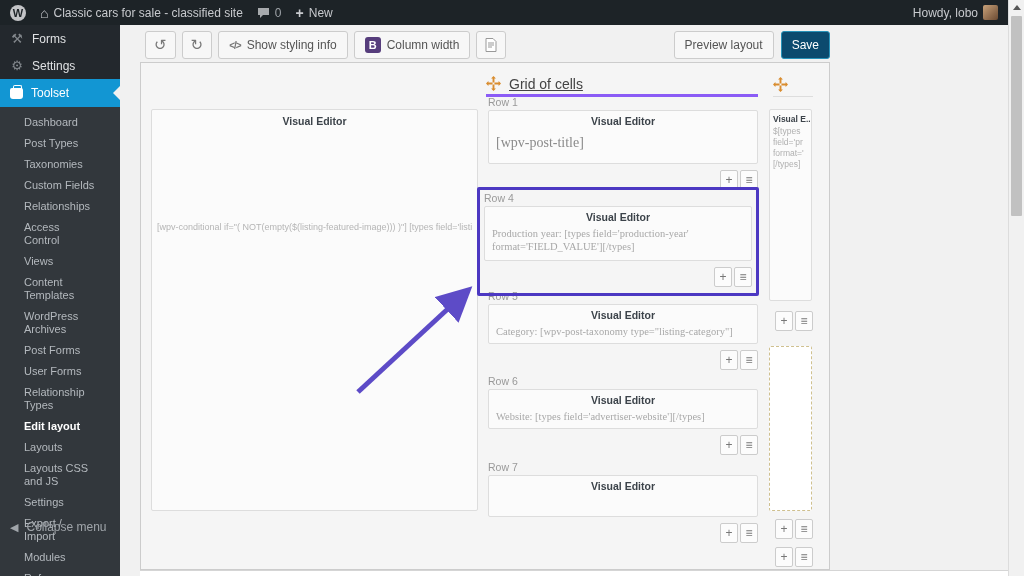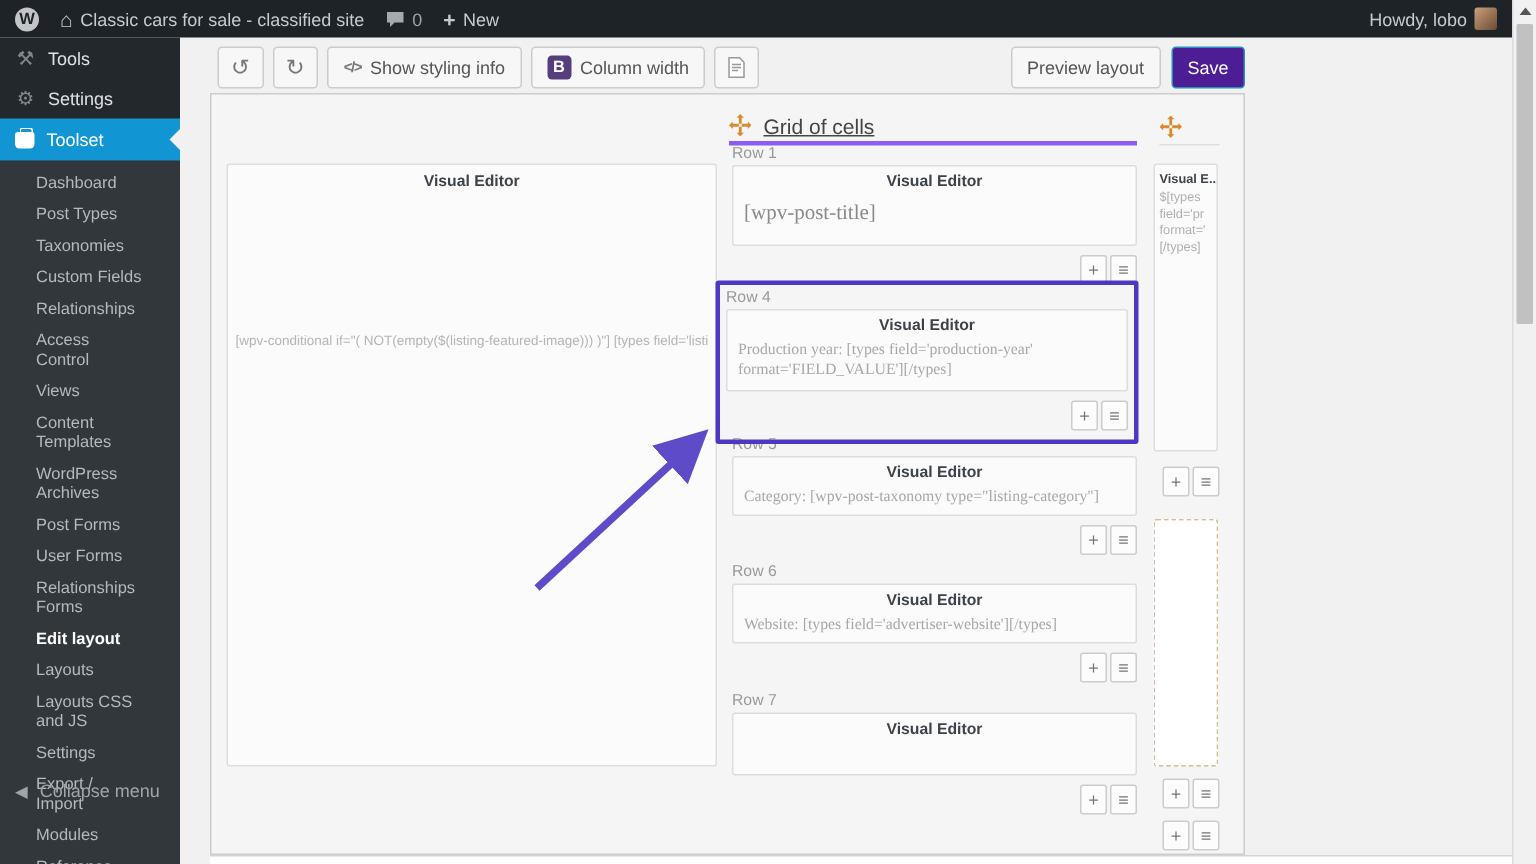--- a/index.html
+++ b/index.html
@@ -57,21 +57,21 @@
   .tbtn {
     background:#f7f7f7; border:1px solid #ccc; border-radius:3px; height:28px;
     padding:0 10px; font-size:12px; color:#555; display:flex; align-items:center; gap:6px;
     cursor:pointer; white-space:nowrap;
   }
   .tbtn.icon-only { padding:0 8px; }
   .code-glyph { font-size:10px; font-weight:bold; color:#777; letter-spacing:-1px; }
   .bs-badge { width:16px; height:16px; background:#563d7c; color:#fff; border-radius:3px; font-size:11px; font-weight:bold; text-align:center; line-height:16px; }
   .undo-glyph { font-size:15px; color:#777; }
   .toolbar-right { position:absolute; right:194px; top:31px; display:flex; gap:7px; z-index:5; }
-  .save-btn { background:#4c1d95; border:1px solid #2791b8; color:#fff; }
+  .save-btn { background:#0c4a6e; border:1px solid #2791b8; color:#fff; }
   
   .container {
     position:absolute; left:140px; top:62px; width:690px; height:508px;
     background:#f5f5f5; border:1px solid #ccc; z-index:1;
   }
   .bottom-strip { position:absolute; left:140px; top:570px; width:868px; height:6px; background:#fff; border-top:1px solid #d5d5d5; }
   .vcell {
     background:#fbfbfb; border:1px solid #ddd; border-radius:2px; position:absolute; cursor:pointer;
   }
   .vcell .vtitle { text-align:center; font-size:10.5px; font-weight:bold; color:#3c434a; padding-top:5px; }
@@ -139,21 +139,21 @@
   </span>
   <span class="bar-right bar-item">
     <span>Howdy, lobo</span>
     <span class="avatar"></span>
   </span>
 </div>
 
 <div class="sidebar">
   <div class="side-top-item">
     <span class="sicon">⚒</span>
-    <span>Tools</span>
+    <span>Forms</span>
   </div>
   <div class="side-top-item">
     <span class="sicon">⚙</span>
     <span>Settings</span>
   </div>
   <div class="side-current">
     <span class="toolset-glyph"></span>
     <span>Toolset</span>
   </div>
   <div class="submenu">
@@ -161,21 +161,21 @@
     <div class="submenu-item">Post Types</div>
     <div class="submenu-item">Taxonomies</div>
     <div class="submenu-item">Custom Fields</div>
     <div class="submenu-item">Relationships</div>
     <div class="submenu-item">Access Control</div>
     <div class="submenu-item">Views</div>
     <div class="submenu-item">Content Templates</div>
     <div class="submenu-item">WordPress Archives</div>
     <div class="submenu-item">Post Forms</div>
     <div class="submenu-item">User Forms</div>
-    <div class="submenu-item">Relationships Forms</div>
+    <div class="submenu-item">Relationship Types</div>
     <div class="submenu-item current">Edit layout</div>
     <div class="submenu-item">Layouts</div>
     <div class="submenu-item">Layouts CSS and JS</div>
     <div class="submenu-item">Settings</div>
     <div class="submenu-item">Export / Import</div>
     <div class="submenu-item">Modules</div>
     <div class="submenu-item">Reference sites</div>
   </div>
   <div class="collapse-item">
     <span class="collapse-glyph">◀</span>

